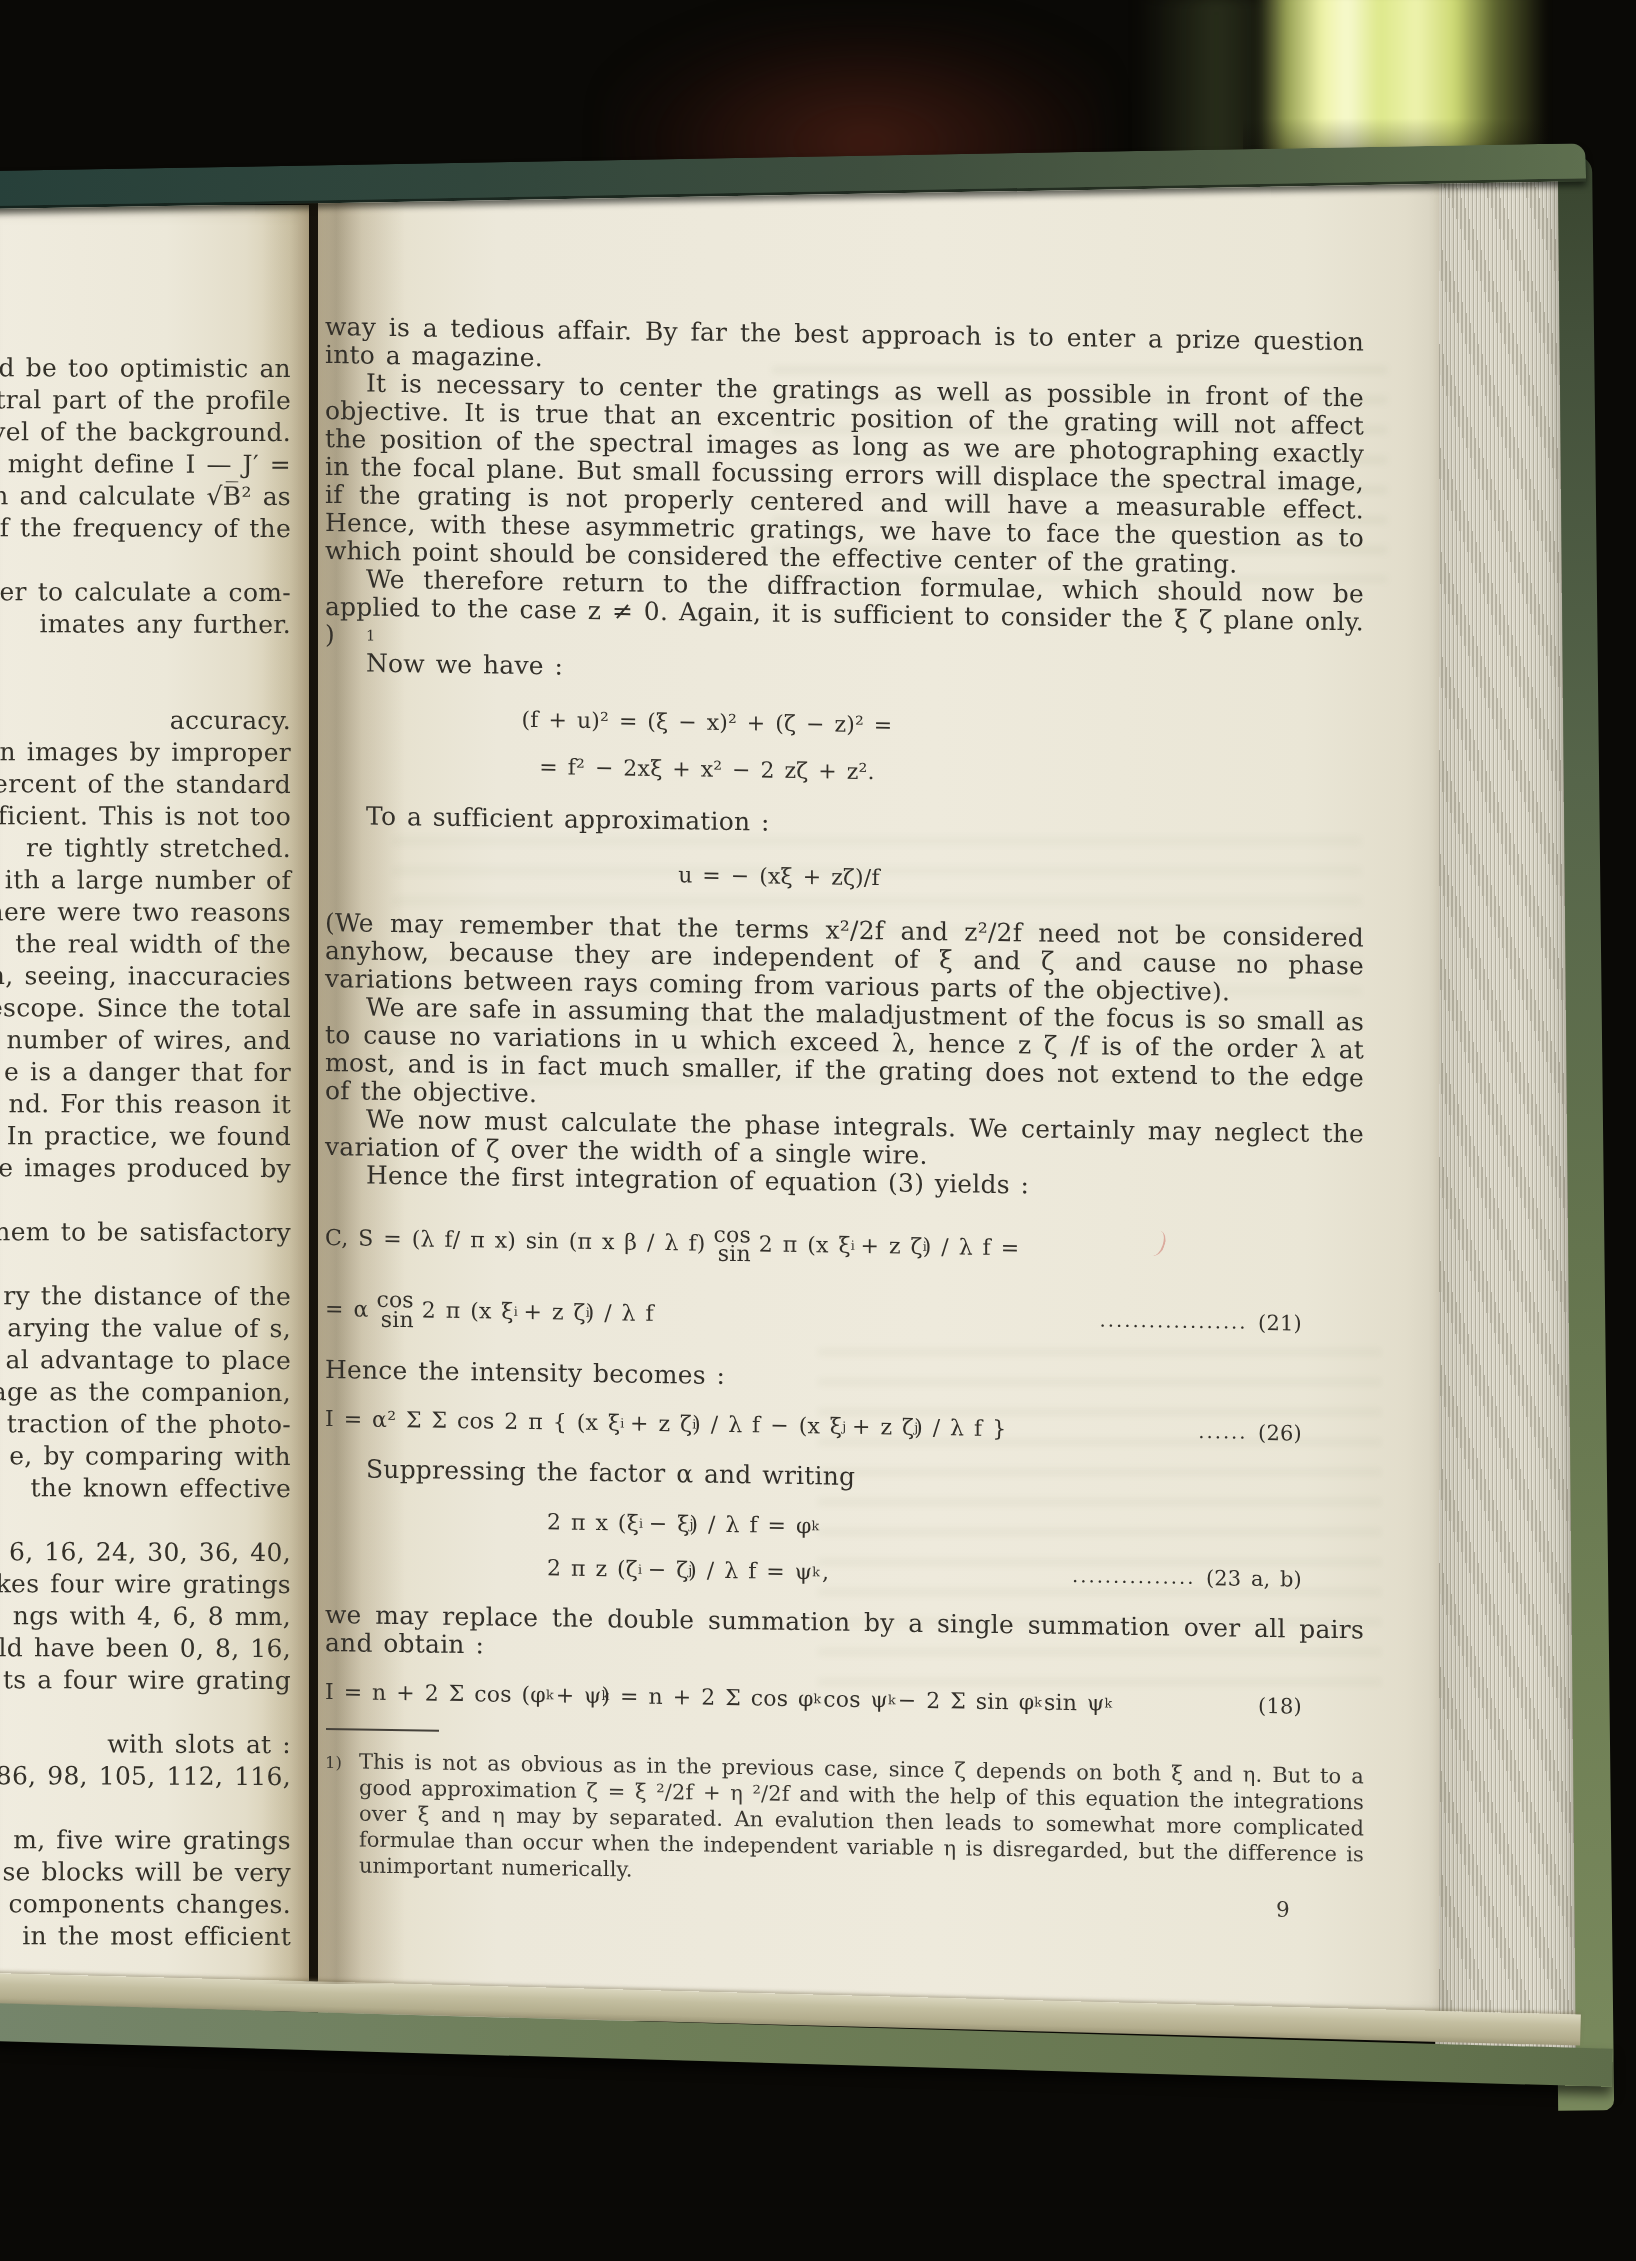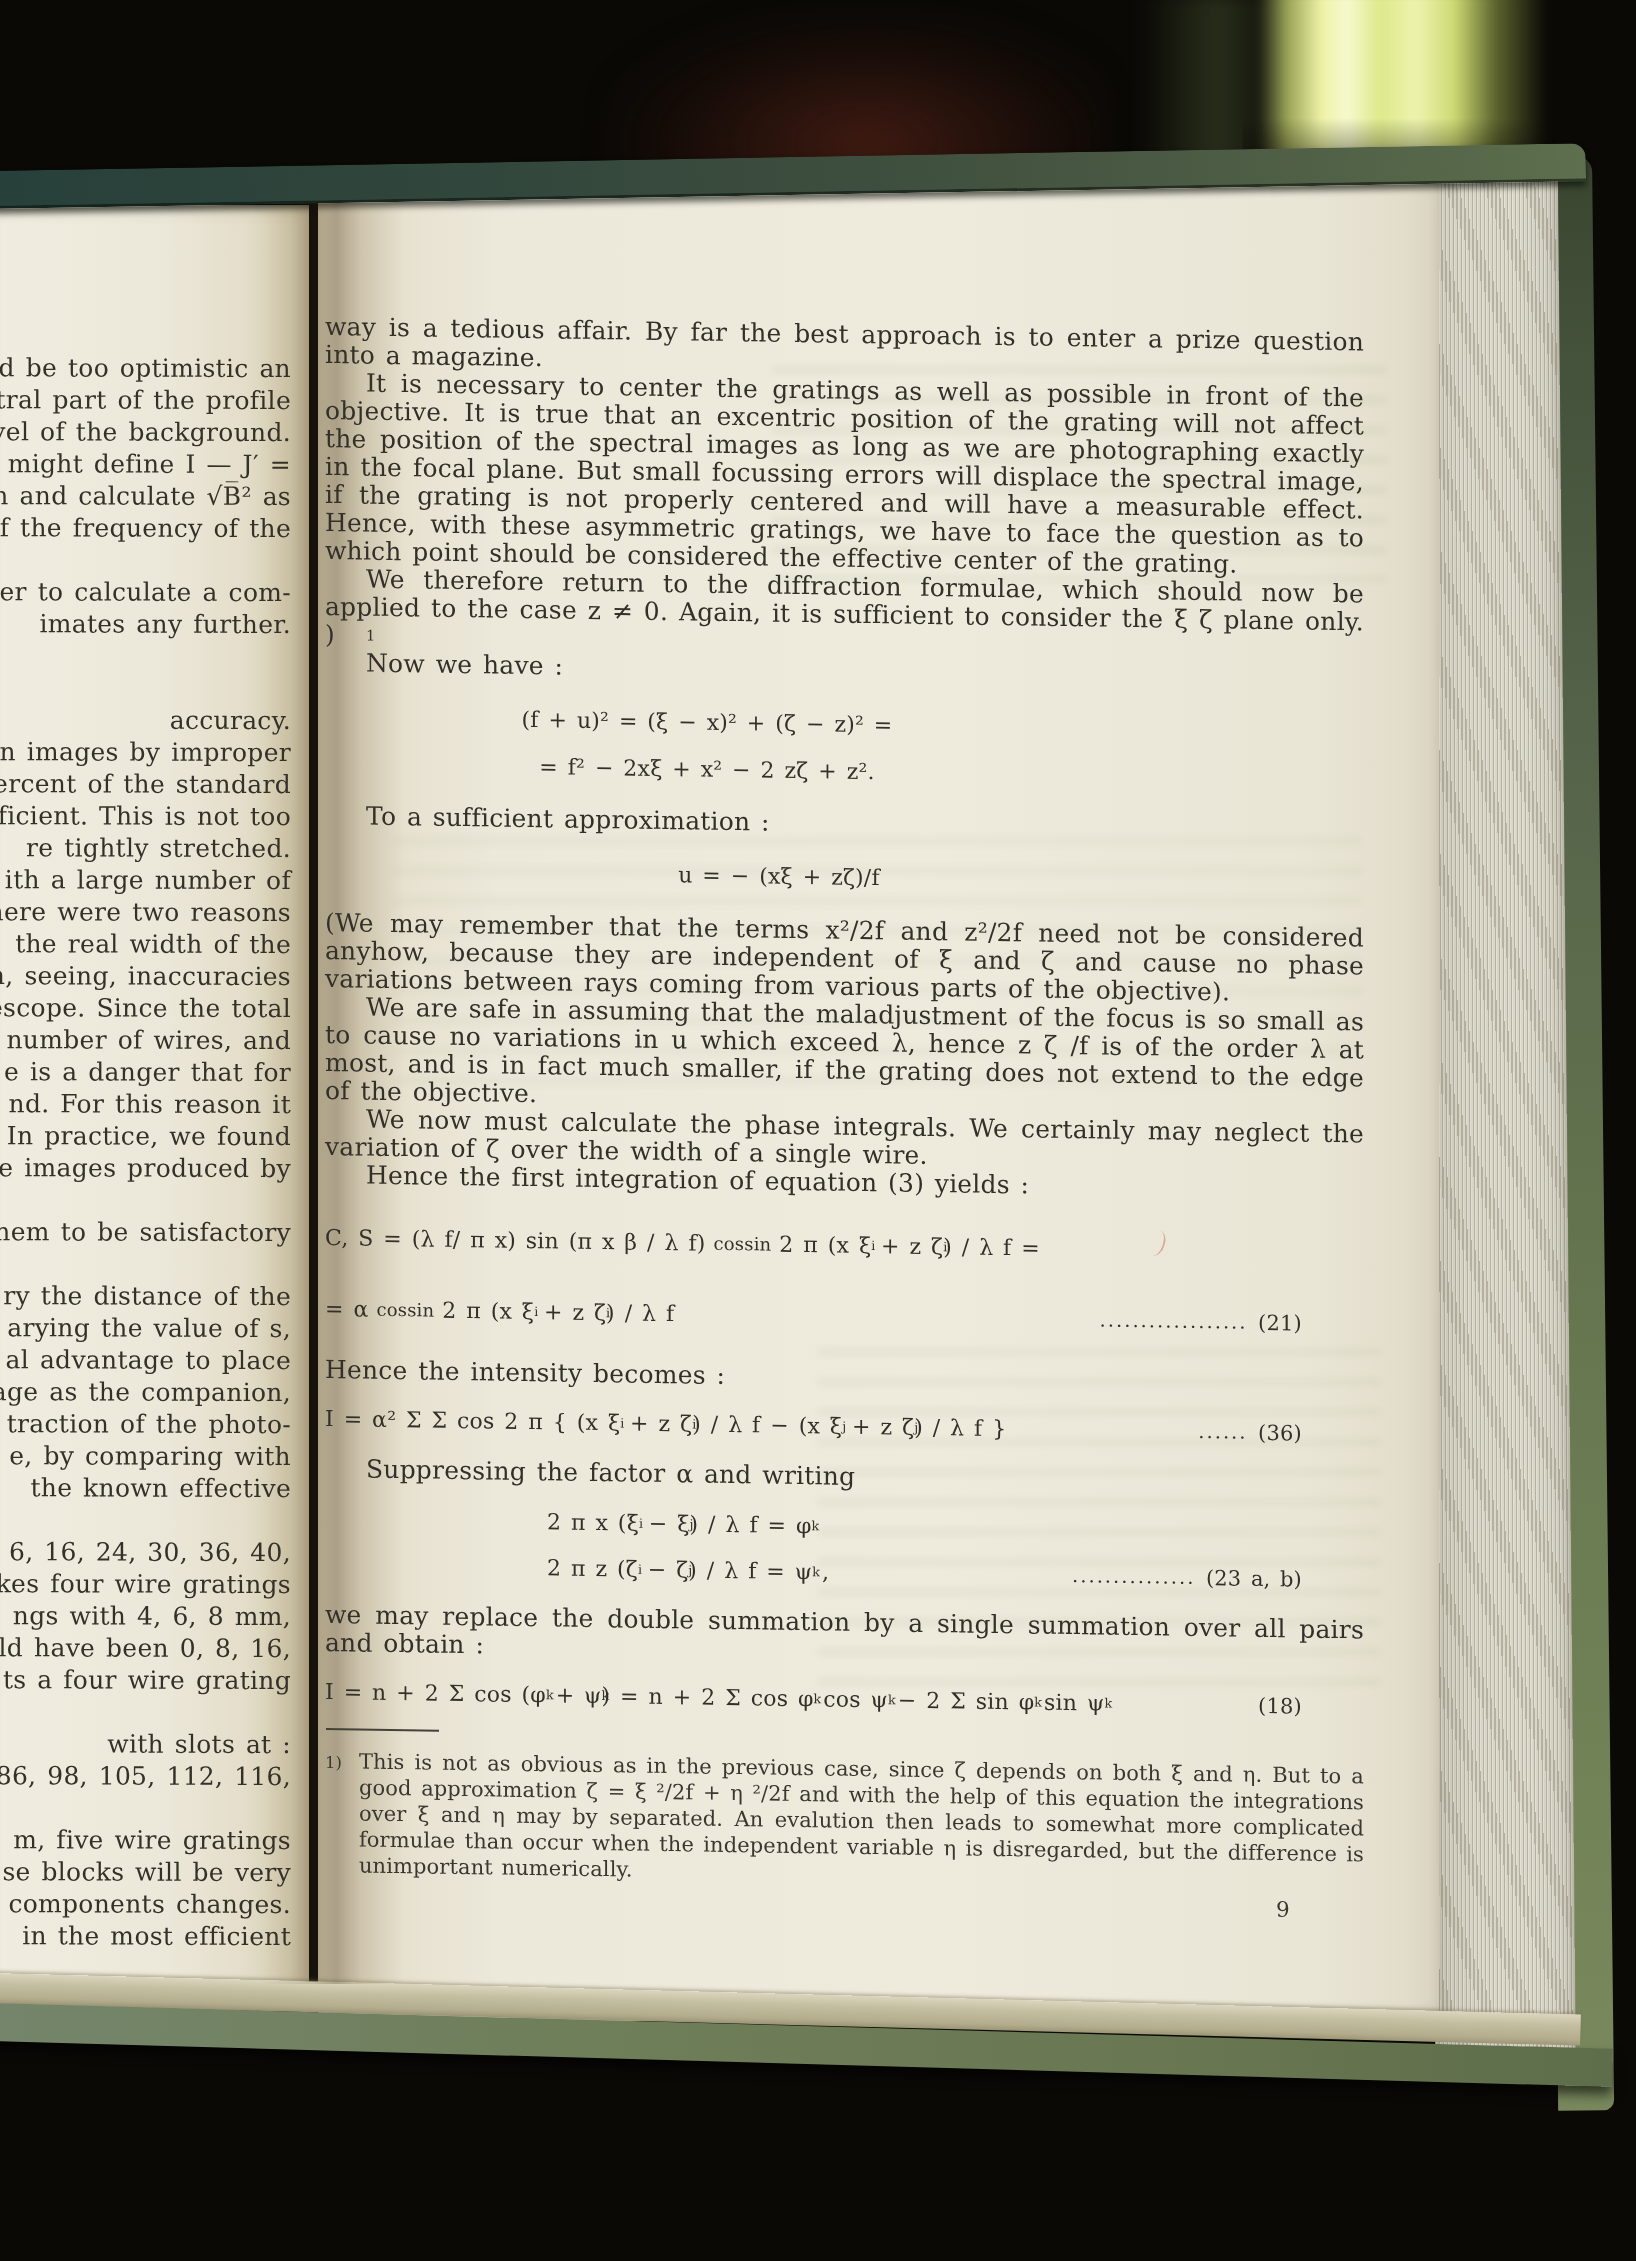--- a/index.html
+++ b/index.html
@@ -90,22 +90,22 @@
   .eqc{display:block;text-align:center;margin:15.7px 0;font-size:22px;}
   .eqc .eq-cline{position:static;display:block;line-height:47px;}
   .eqc.shift1{padding-right:275px;}
   .eqc.shift2{padding-right:131px;}
 
   .eq-row{position:static;display:flex;align-items:center;font-size:22px;
     padding-right:62px;margin:21px 0;min-height:29px;}
   .eq-dots{position:static;margin-left:auto;letter-spacing:2px;padding:0 10.5px;font-size:19.6px;}
   .eq-label{position:static;font-size:21px;}
   .eq-main{position:static;}
-  .stack{position:static;display:inline-flex;flex-direction:row;align-items:flex-end;
-    font-size:18px;line-height:19.6px;margin:0 7.9px;vertical-align:middle;}
+  .stack{position:static;display:inline-flex;flex-direction:column;align-items:flex-end;
+    font-size:22px;line-height:19.6px;margin:0 7.9px;vertical-align:middle;}
   .stack span{position:static;display:block;}
   .eqstack{display:block;margin:26px 0 23.6px;}
   .eqstack .eq-row{margin:0 0 23.6px;min-height:47px;}
   .eqind{display:block;margin:21px 0;padding-left:222px;}
   .eqind .eq-row{margin:0 0 15.7px;min-height:30px;}
 
   .fn-rule{position:static;display:block;width:113px;height:0;
     border-top:2px solid #45413a;margin:19.6px 0 18.3px 1.3px;}
   .footnote{position:static;display:flex;font-size:21px;line-height:26px;
     color:#3a3731;letter-spacing:0.1px;word-spacing:2px;}
@@ -229,21 +229,21 @@
           </span>
           <span class="eq-main">2 π (x ξ<sub>i</sub> + z ζ<sub>i</sub>) / λ f</span>
           <span class="eq-dots">..................</span>
           <span class="eq-label">(21)</span>
         </div>
       </div>
       <div class="para">Hence the intensity becomes :</div>
       <div class="eq-row">
         <span class="eq-main">I = α² Σ Σ cos 2 π { (x ξ<sub>i</sub> + z ζ<sub>i</sub>) / λ f − (x ξ<sub>j</sub> + z ζ<sub>j</sub>) / λ f }</span>
         <span class="eq-dots">......</span>
-        <span class="eq-label">(36)</span>
+        <span class="eq-label">(26)</span>
       </div>
       <div class="para ind">Suppressing the factor α and writing</div>
       <div class="eqind">
         <div class="eq-row">
           <span class="eq-main">2 π x (ξ<sub>i</sub> − ξ<sub>j</sub>) / λ f = φ<sub>k</sub></span>
         </div>
         <div class="eq-row">
           <span class="eq-main">2 π z (ζ<sub>i</sub> − ζ<sub>j</sub>) / λ f = ψ<sub>k</sub> ,</span>
           <span class="eq-dots">...............</span>
           <span class="eq-label">(23 a, b)</span>

